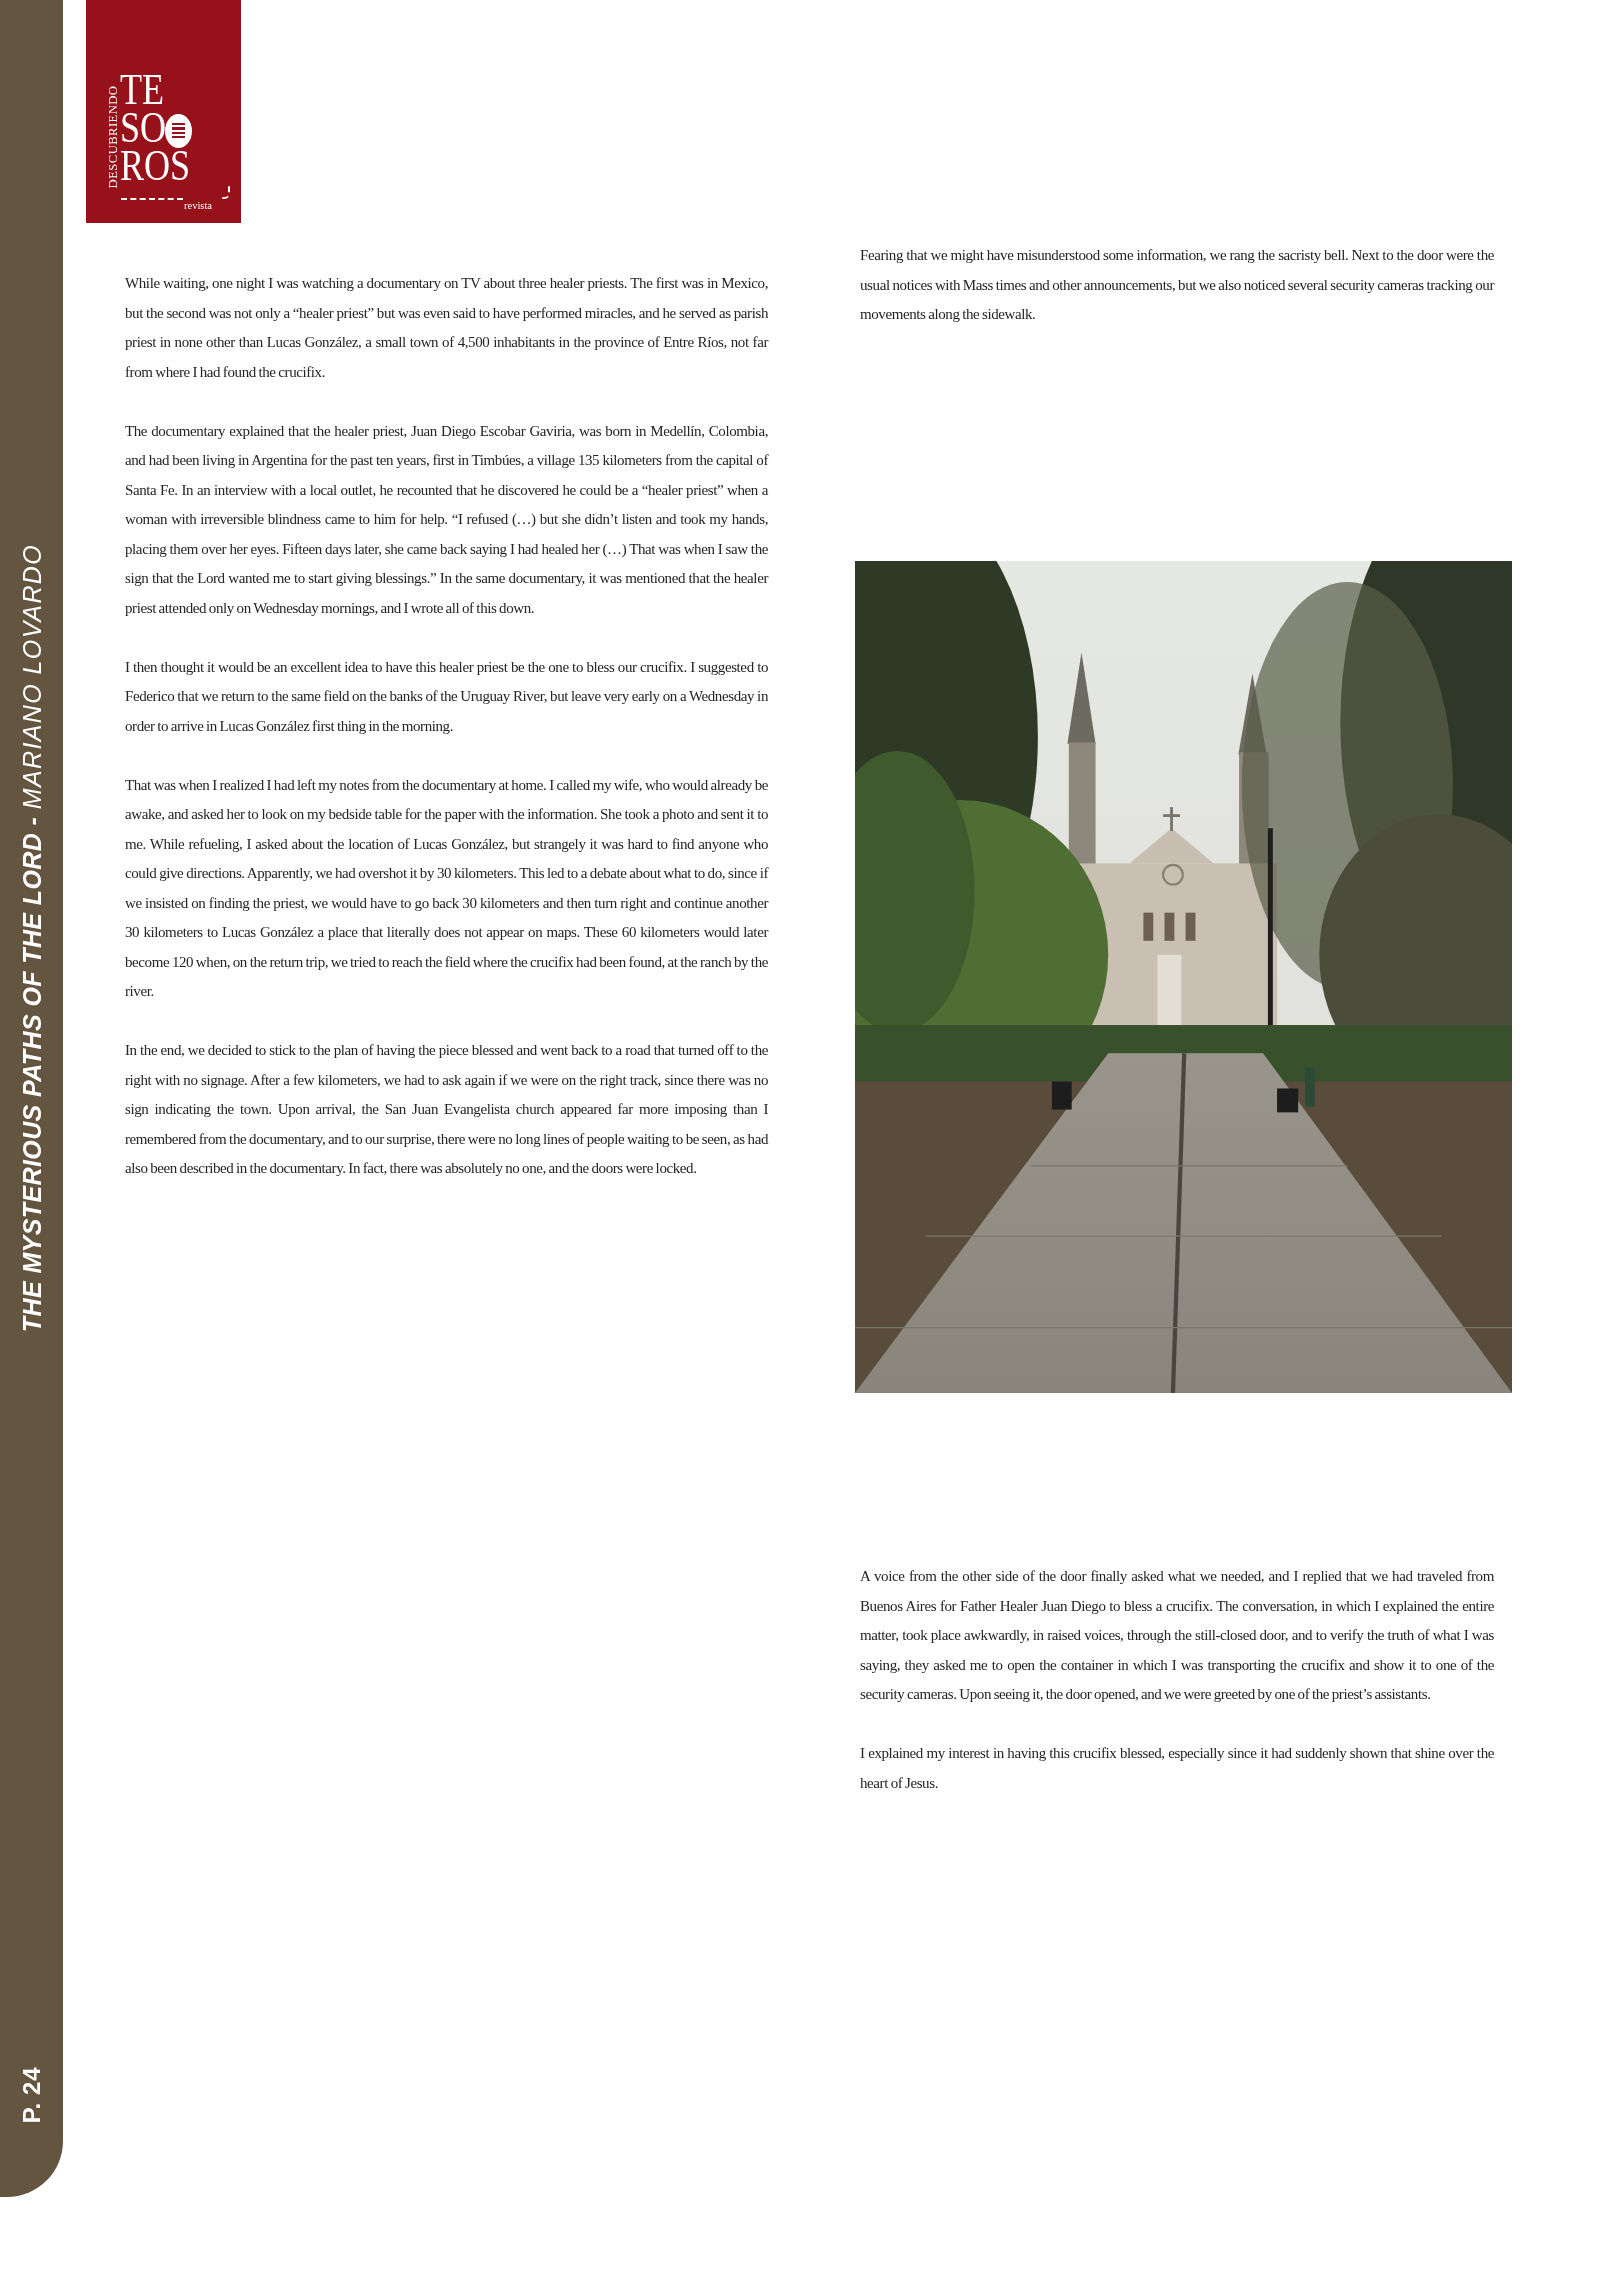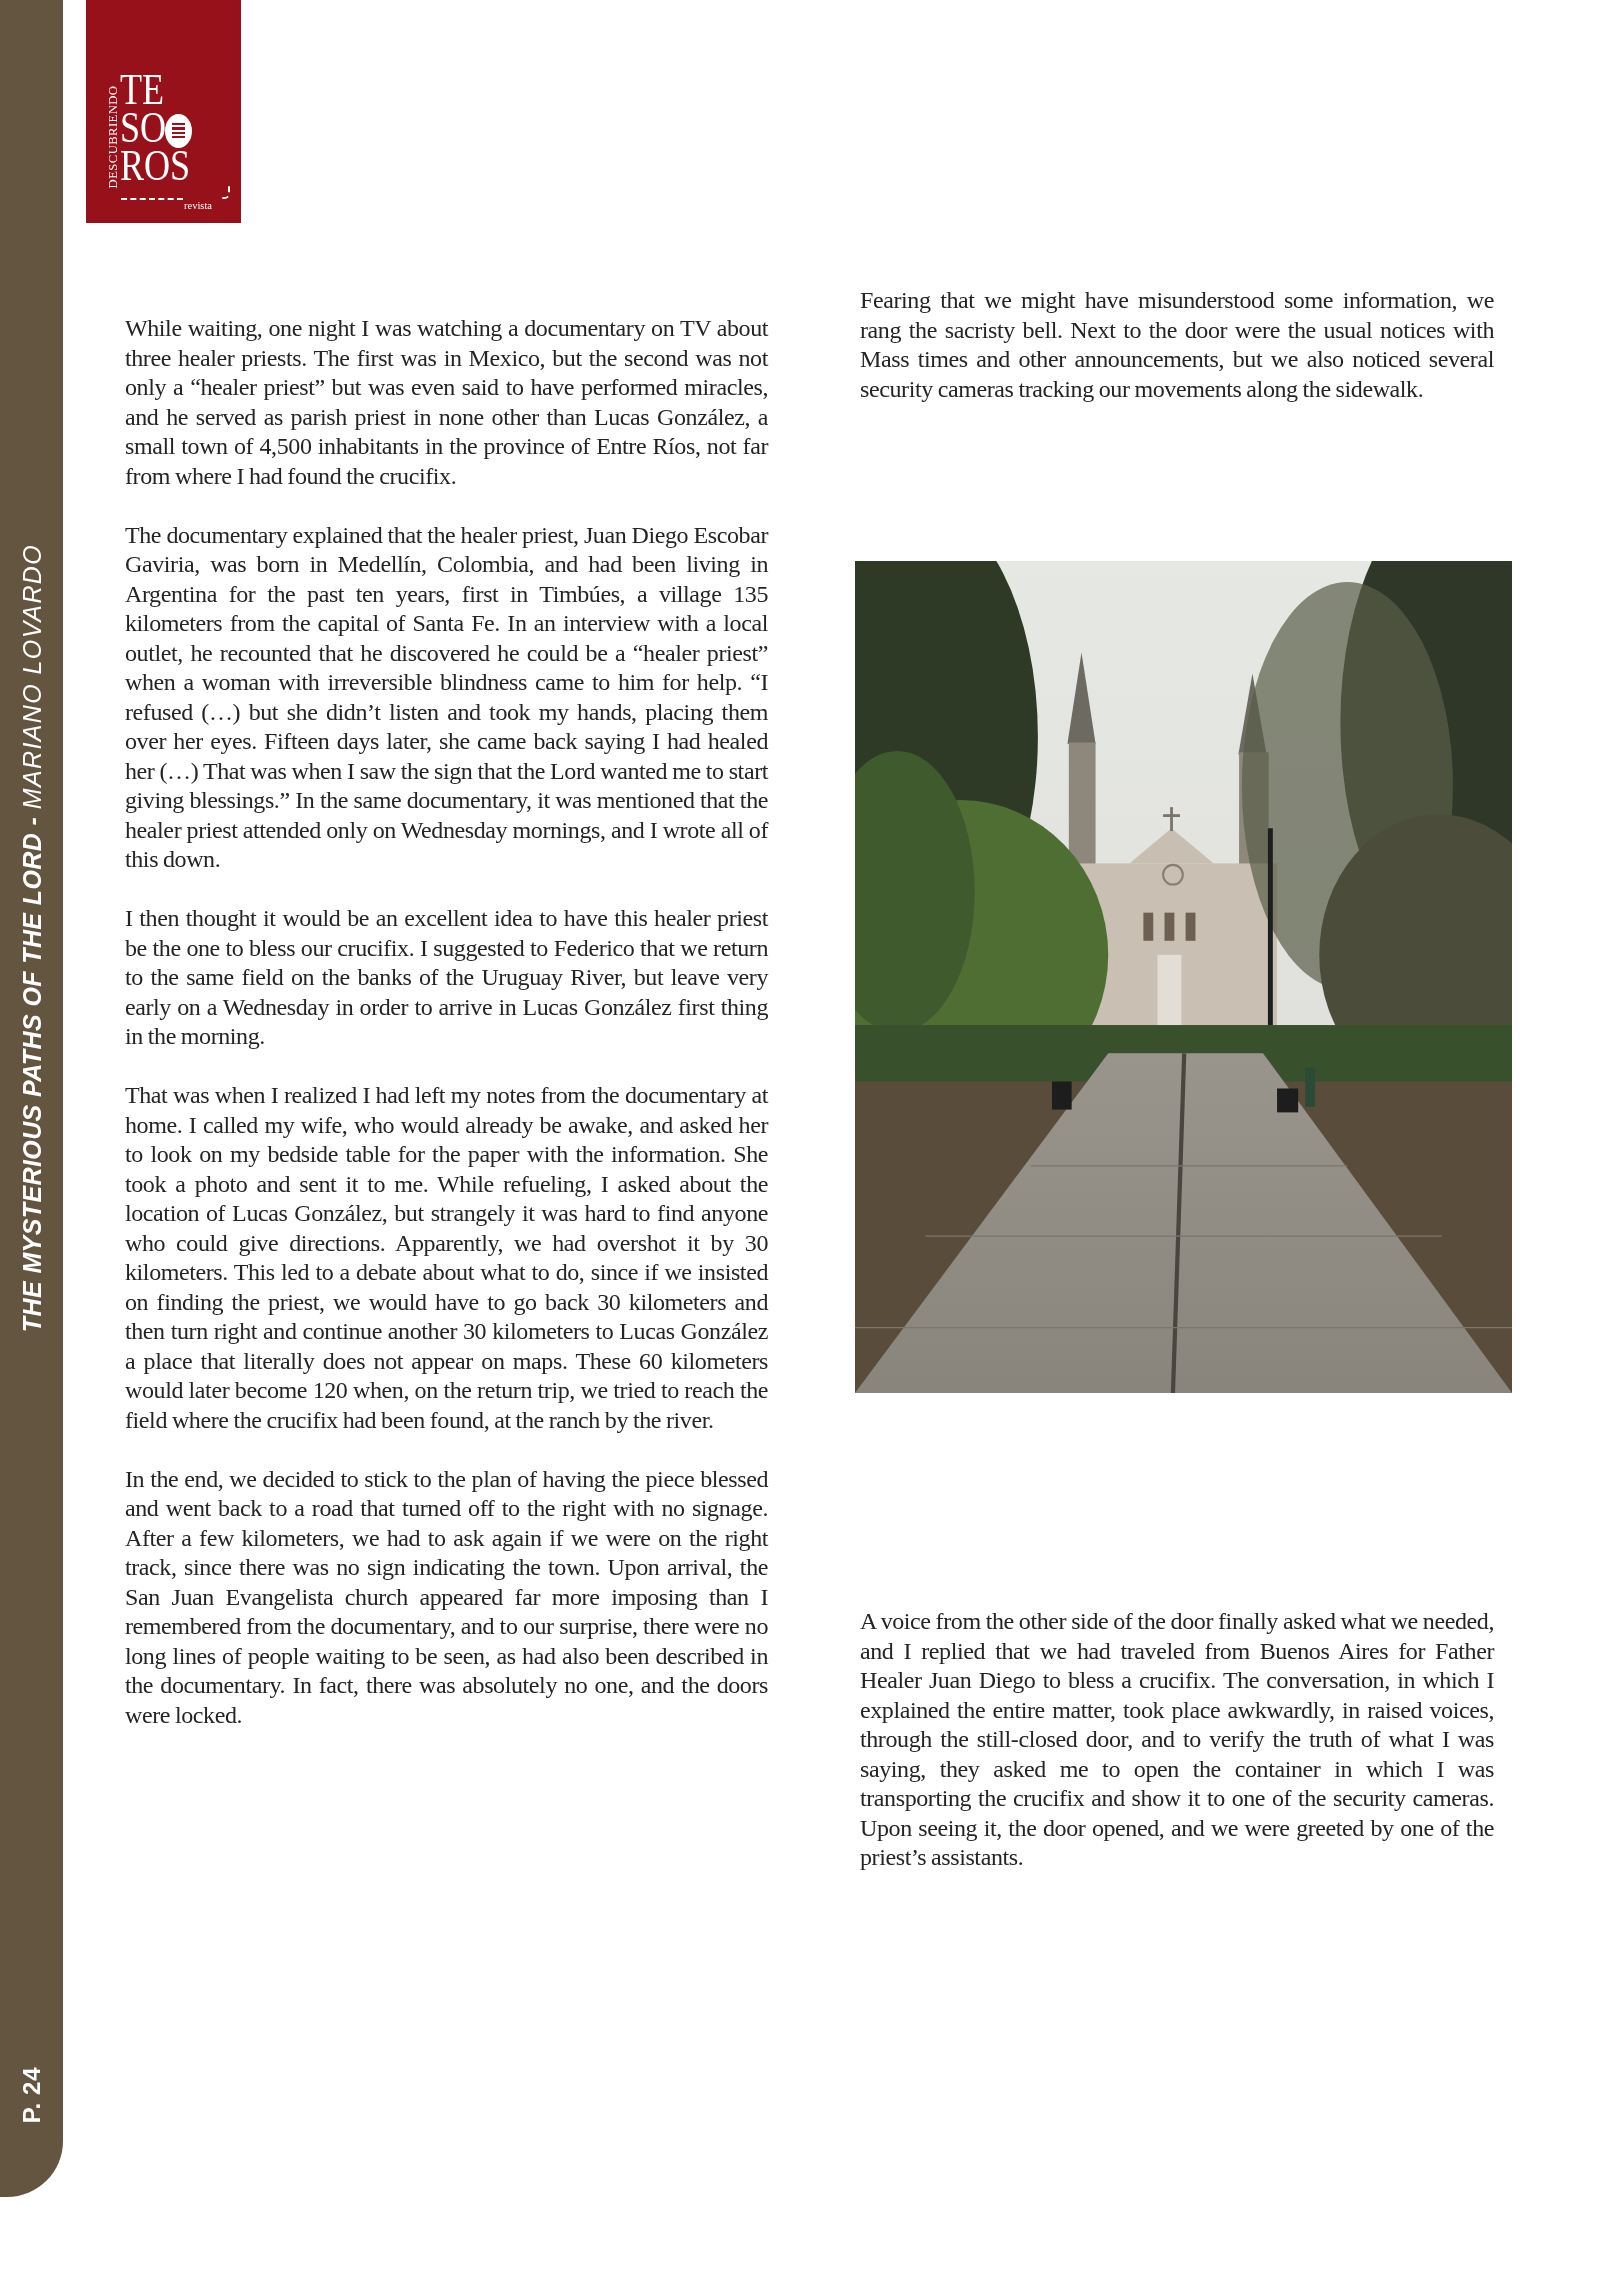--- a/index.html
+++ b/index.html
@@ -67,26 +67,25 @@
     position: absolute; left: 135px; top: 184px; width: 7px; height: 12.7px;
     border-right: 2.1px dashed #fff; border-bottom: 2.1px dashed #fff;
     border-bottom-right-radius: 5.6px;
   }
 
   
   .col {
     position: absolute;
     font-family: "Liberation Serif", serif;
     color: #242424;
-    font-size: 24px;
+    font-size: 15px;
     line-height: 29.5px;
     text-align: justify;
     letter-spacing: -0.4px;
     word-spacing: -0.7px;
-    margin-top: 45px;
   }
   .col p { margin: 0 0 29.5px 0; }
   .col-left { left: 125px; top: 269px; width: 643px; }
   .col-right-top { left: 860px; top: 241px; width: 634px; }
   .col-right-bottom { left: 860px; top: 1562px; width: 634px; }
 
   
   .photo {
     position: absolute; left: 855px; top: 561px; width: 657px; height: 832px;
     overflow: hidden; background: #d9d9d4;
@@ -176,14 +175,15 @@
     <line x1="0" y1="1090" x2="934" y2="1090" stroke="#7b766d" stroke-width="2"></line>
 
     <rect x="280" y="740" width="28" height="40" fill="#1d1d1d"></rect>
     <rect x="600" y="750" width="30" height="34" fill="#1d1d1d"></rect>
     <rect x="640" y="720" width="14" height="56" fill="#2c4a36"></rect>
   </svg>
 </div>
 
 <div class="col col-right-bottom">
   <p>A voice from the other side of the door finally asked what we needed, and I replied that we had traveled from Buenos Aires for Father Healer Juan Diego to bless a crucifix. The conversation, in which I explained the entire matter, took place awkwardly, in raised voices, through the still-closed door, and to verify the truth of what I was saying, they asked me to open the container in which I was transporting the crucifix and show it to one of the security cameras. Upon seeing it, the door opened, and we were greeted by one of the priest’s assistants.</p>
+  <p>I explained my interest in having this crucifix blessed, especially since it had suddenly shown that shine over the heart of Jesus.</p>
 </div>
 
 
 </body></html>

